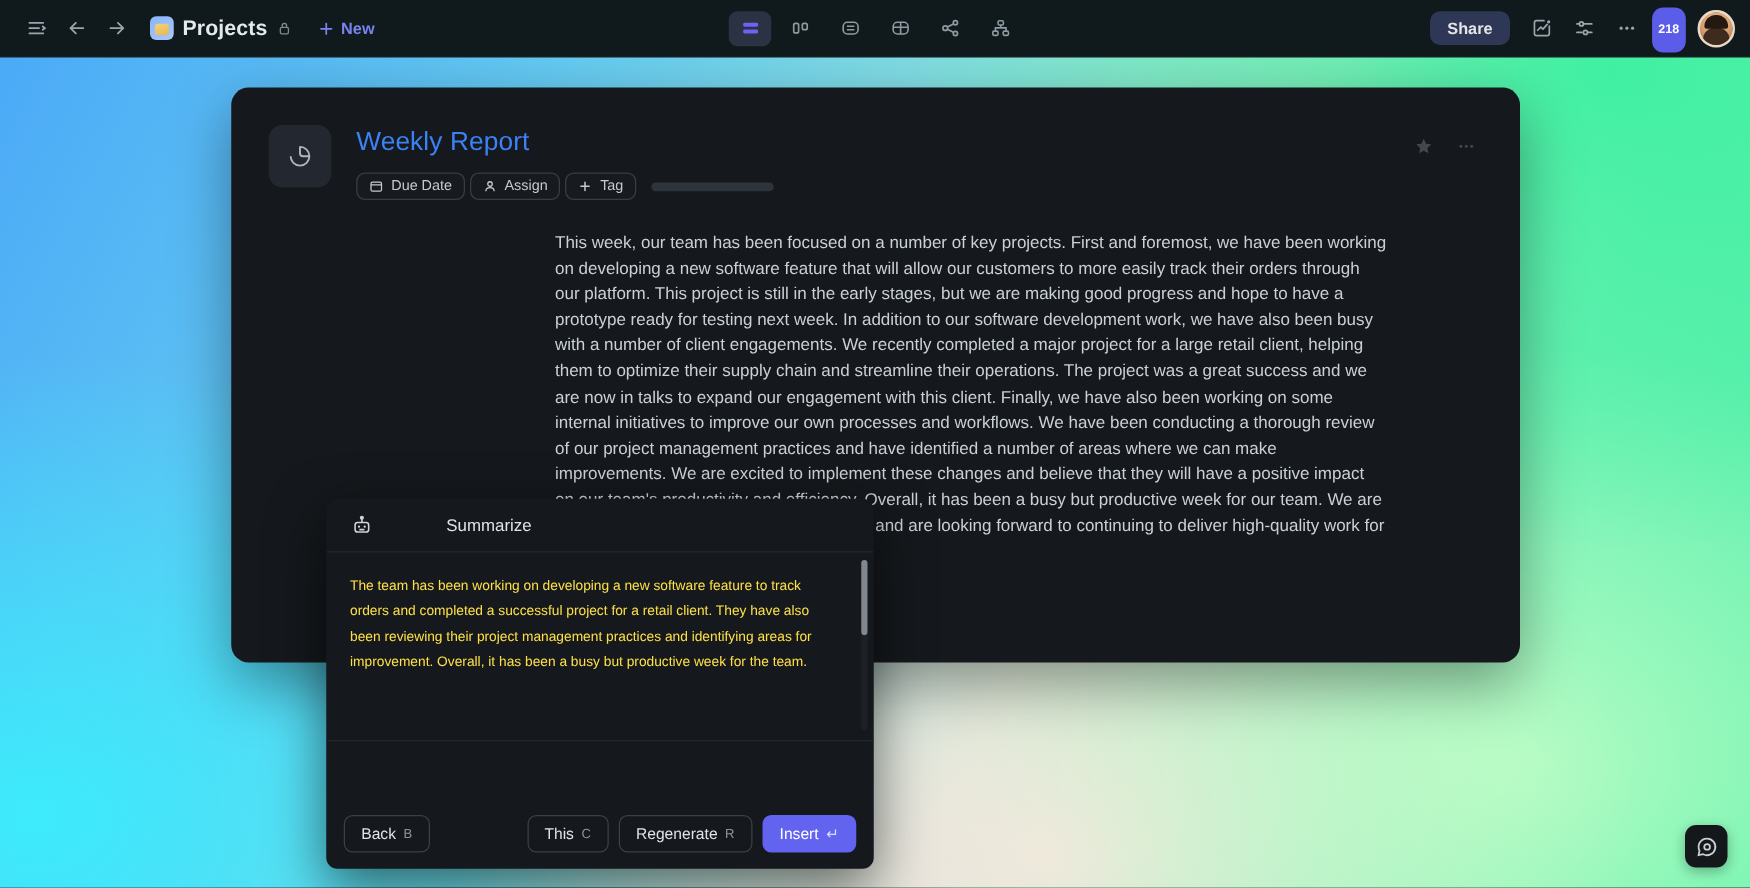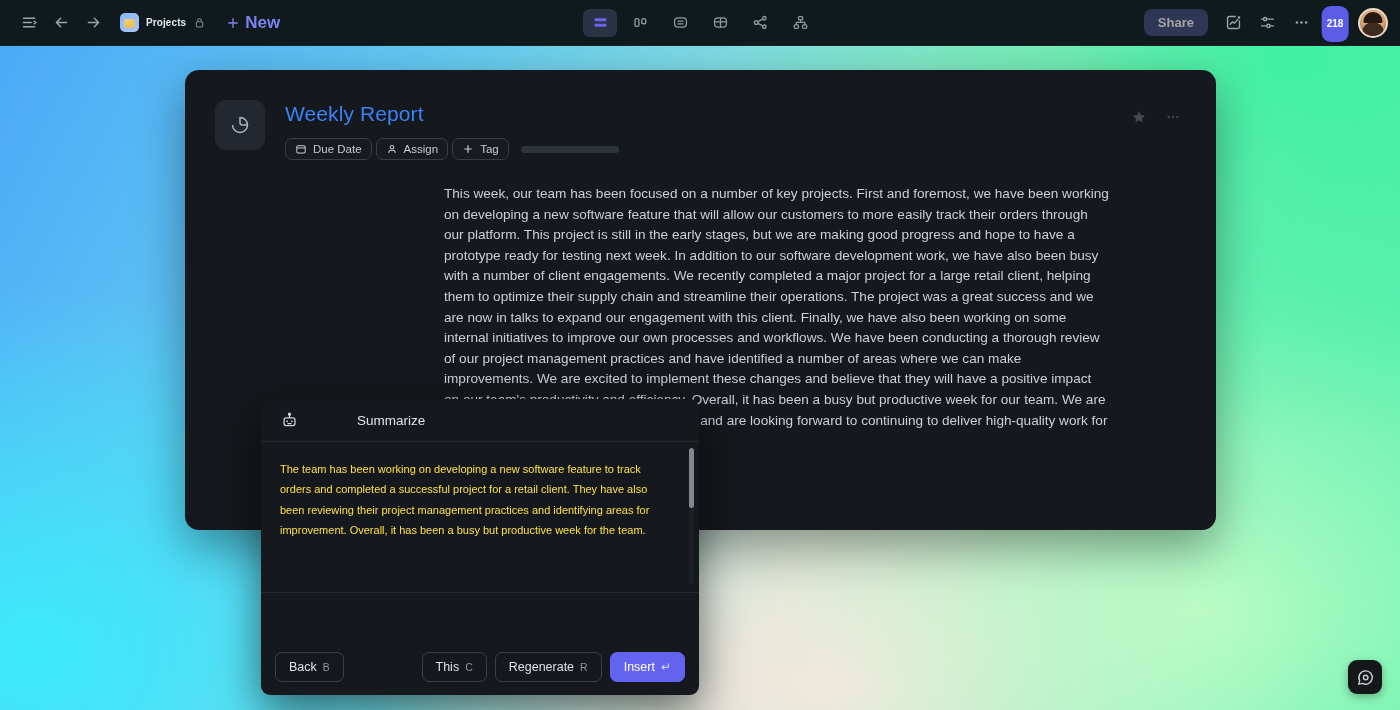--- a/index.html
+++ b/index.html
@@ -55,31 +55,31 @@
     background: linear-gradient(145deg,#8ab4f8,#a9c7fb);
     position: relative; overflow: hidden;
     margin-right: 7px;
   }
   .proj-icon:after {
     content: ""; position: absolute; left: 4px; top: 6px;
     width: 11px; height: 9px; border-radius: 2px;
     background: linear-gradient(160deg,#f3d27a,#e8b84f);
   }
   .proj-name {
-    color: #e4e9ec; font-size: 10px; font-weight: 600; letter-spacing: .1px;
+    color: #e4e9ec; font-size: 17px; font-weight: 600; letter-spacing: .1px;
     white-space: nowrap;
   }
   .lock-ic { margin-left: 7px; color: #7e8b93; display: flex; }
   .new-btn {
     display: flex; align-items: center; gap: 5px;
-    margin-left: 18px; color: #7b83f0; font-size: 17px; font-weight: 600;
+    margin-left: 18px; color: #7b83f0; font-size: 13px; font-weight: 600;
     cursor: pointer; white-space: nowrap;
   }
   .share-btn {
-    background: #2f3757; color: #a3a3a3;
+    background: #2f3757; color: #e5e5e5;
     font-size: 13px; font-weight: 600;
     padding: 6px 14px; border-radius: 8px; cursor: pointer;
     margin-right: 6px; white-space: nowrap;
   }
   .bell-wrap { position: relative; }
   .badge {
     position: absolute; top: -2px; left: 50%; transform: translateX(-50%);
     background: #5b5ce8; color: #fff;
     font-size: 10px; font-weight: 700;
     padding: 11px 5px; border-radius: 9px;

